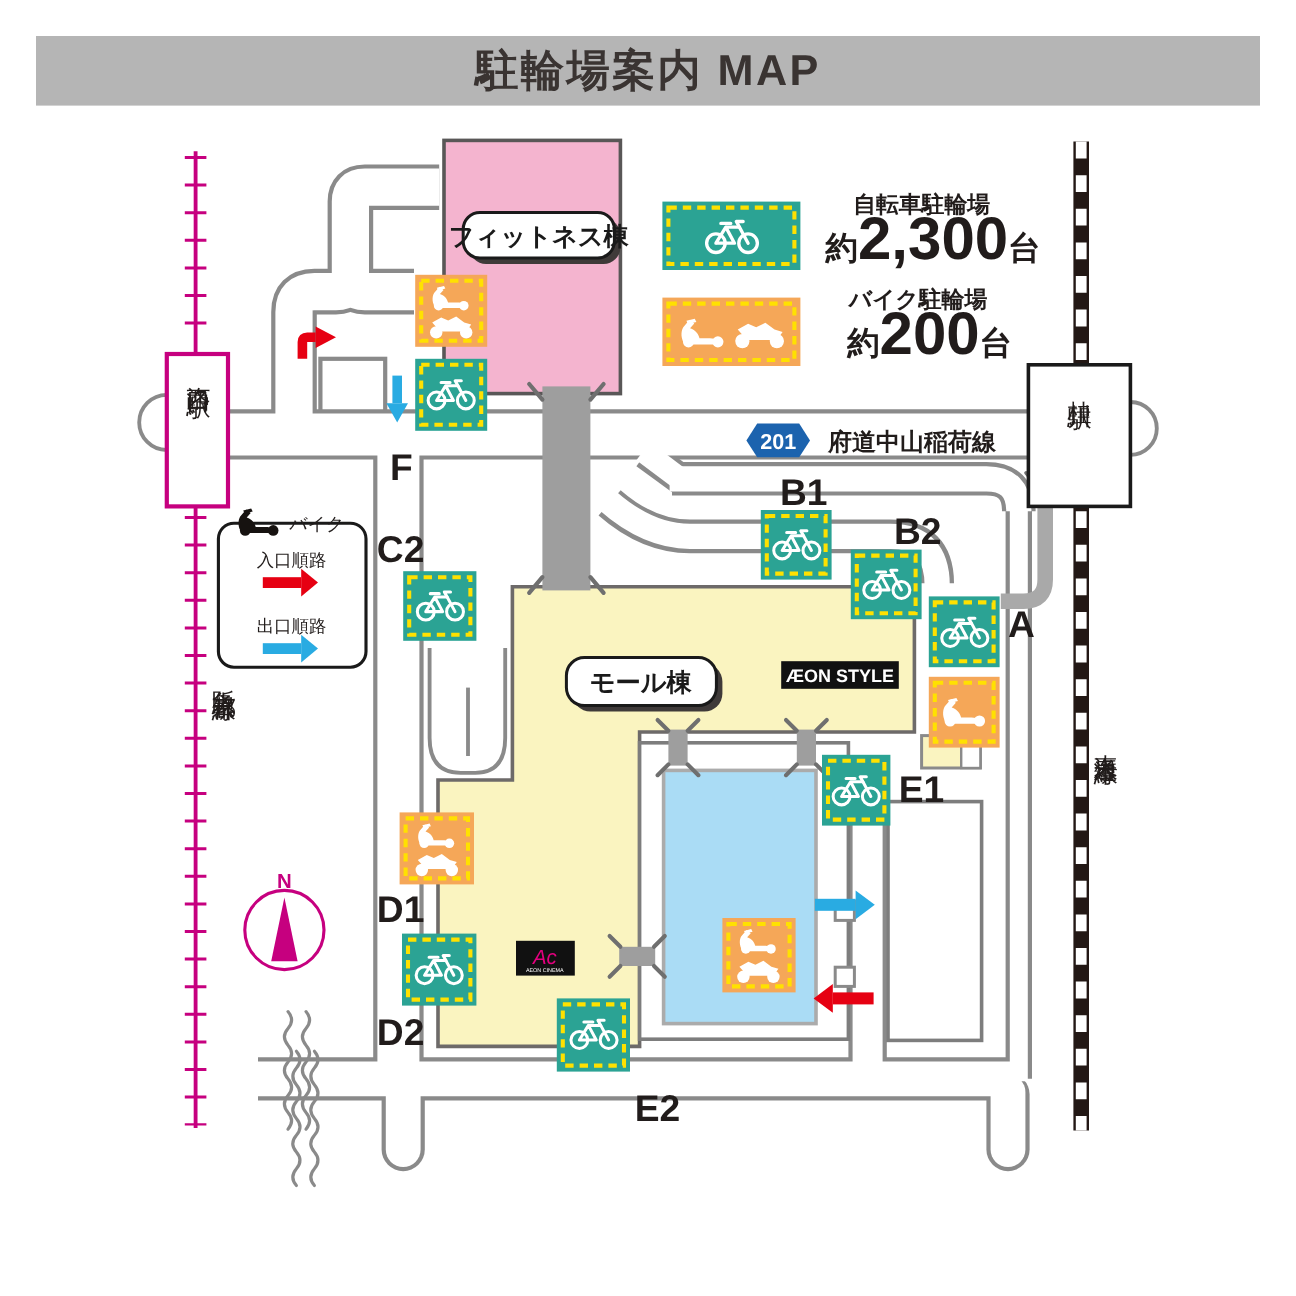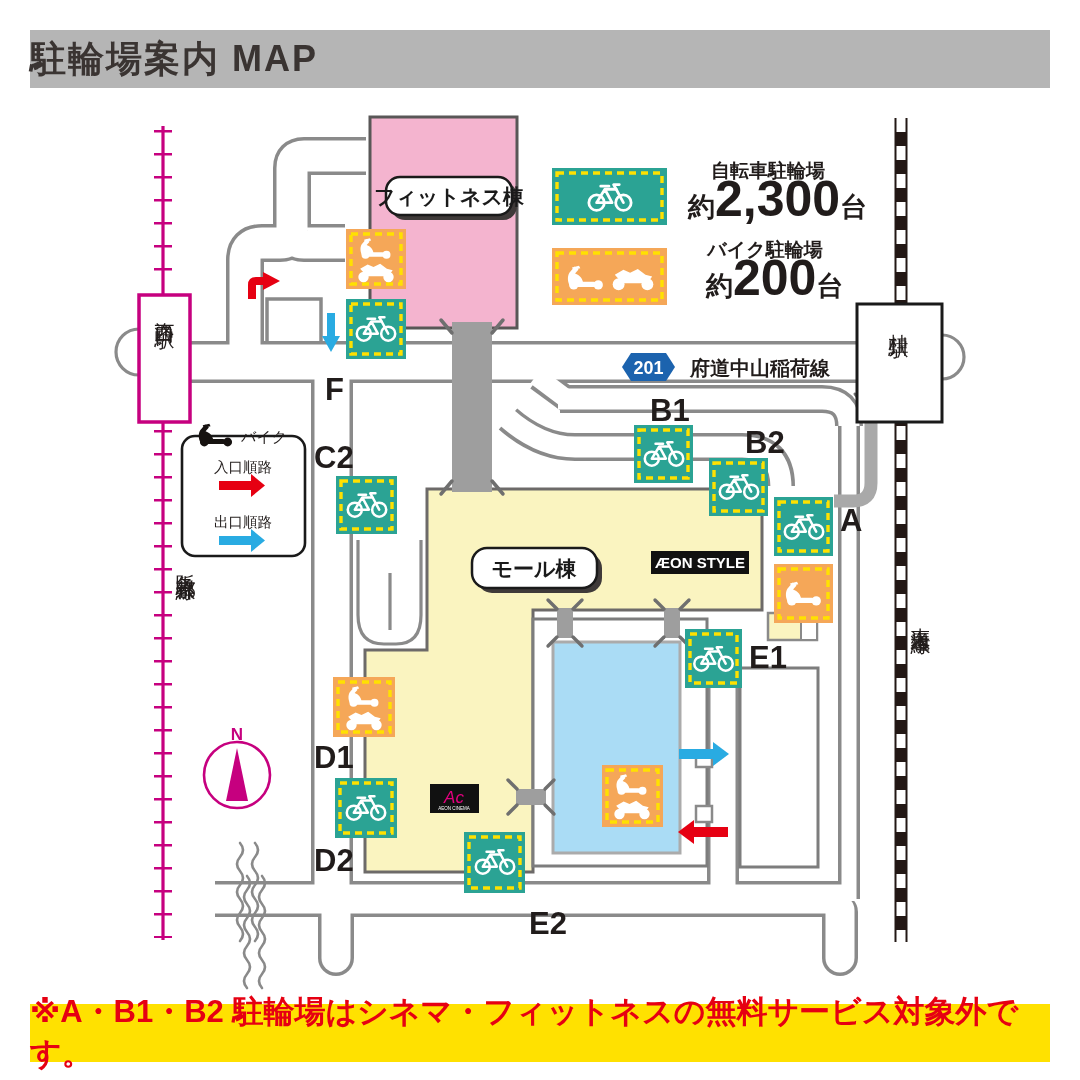--- a/index.html
+++ b/index.html
@@ -1,19 +1,19 @@
 <!DOCTYPE html>
 <html><head>
 <meta charset="utf-8">
 <style>
   html,body{margin:0;padding:0;background:#ffffff;}
   #canvas{position:relative;width:1080px;height:1080px;background:#ffffff;overflow:hidden;
           font-family:"Liberation Sans","DejaVu Sans",sans-serif;}
   #title-bar{position:absolute;left:30px;top:30px;width:1020px;height:58px;background:#b5b5b5;
-             display:flex;align-items:center;
+             display:flex;align-items:center;justify-content:center;
              font-size:36px;font-weight:bold;color:#3a3432;letter-spacing:2px;}
   #note-bar{position:absolute;left:30px;top:1004px;width:1020px;height:58px;background:#ffe100;
             display:flex;align-items:center;justify-content:center;
             font-size:31px;font-weight:bold;color:#e60012;}
   #map-svg{position:absolute;left:0;top:0;}
   .vtext{writing-mode:vertical-rl;text-orientation:upright;}
   text{font-family:"Liberation Sans","DejaVu Sans",sans-serif;}
   .area-letter{font-size:31px;font-weight:bold;fill:#211c1b;}
   .station-label{font-size:20px;fill:#211c1b;letter-spacing:3px;}
   .line-label{font-size:20px;fill:#211c1b;letter-spacing:2px;}
@@ -345,17 +345,14 @@
     <g>
       <rect x="694" y="827" width="34" height="10" fill="#e60012"></rect>
       <polygon points="694,820 678,832 694,844" fill="#e60012"></polygon>
     </g>
   </svg>
 
   <div id="title-bar">
     <span>駐輪場案内 MAP</span>
   </div>
 
-  <div id="note-bar">
-    <span>※A・B1・B2 駐輪場はシネマ・フィットネスの無料サービス対象外です。</span>
-  </div>
 
 </div>
 
 </body></html>

